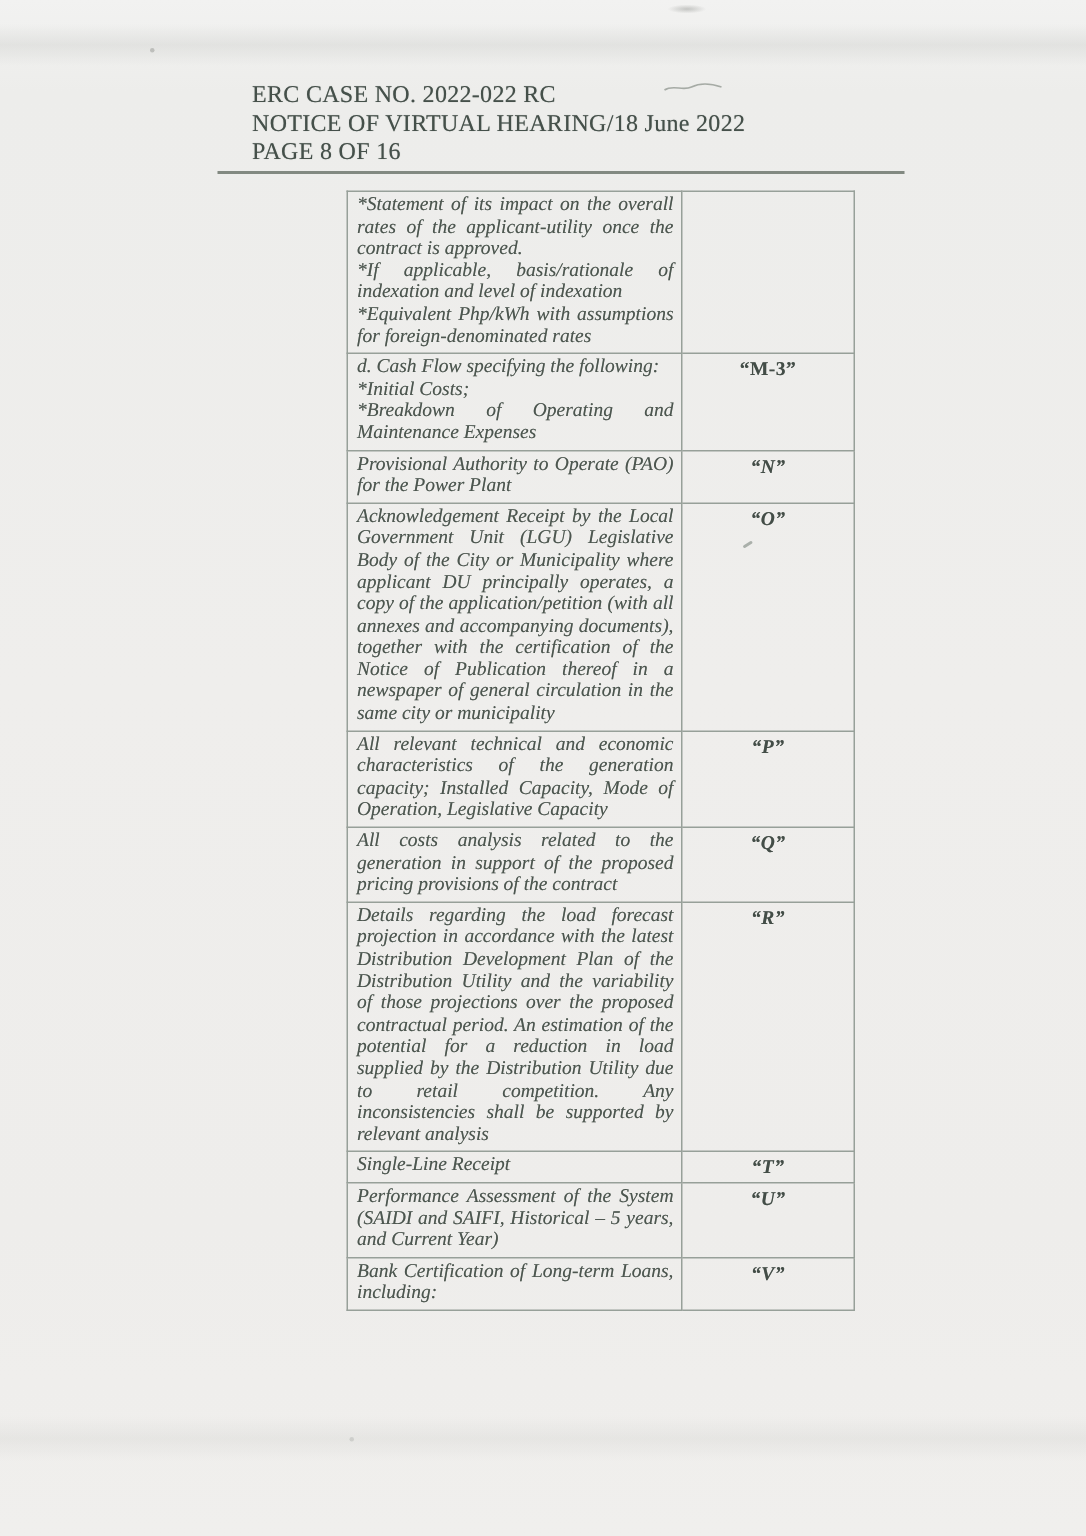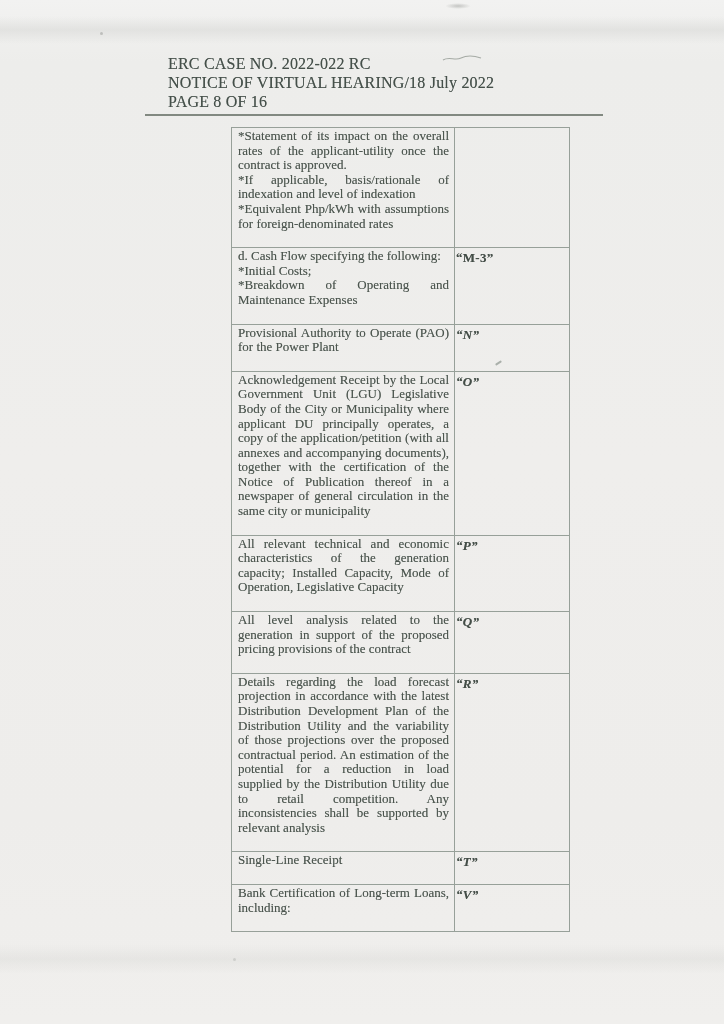--- a/index.html
+++ b/index.html
@@ -65,29 +65,30 @@
     vertical-align: top;
   }
   col.c-desc { width: 223px; }
   col.c-exh  { width: 115px; }
   td.desc {
     font-size: 13px;
     line-height: 14.6px;
     color: #4c564f;
     text-align: justify;
     white-space: pre-line;
-    padding: 1px 5px 16px 6px;
+    padding: 1px 5px 4px 6px;
     text-shadow: 0 0 0.4px rgba(76,86,79,0.5);
+    font-style: italic;
   }
   td.exh {
     font-size: 13px;
     line-height: 15px;
     font-weight: bold;
     color: #434d47;
-    text-align: left;
+    text-align: center;
     padding-top: 2px;
     letter-spacing: 0.3px;
     text-shadow: 0 0 0.4px rgba(67,77,71,0.5);
   }
   td.exh.italic { font-style: italic; }
   
   .smudge-top {
     position: absolute;
     left: 445px; top: 3px;
     width: 26px; height: 6px;
@@ -127,21 +128,21 @@
   <svg class="squiggle" viewBox="0 0 42 12">
     <path d="M2 8 C 8 4, 14 9, 20 6 S 34 4, 40 6" fill="none" stroke="#878f88" stroke-width="1.1" opacity="0.7"></path>
   </svg>
 
   <div class="tick-mark"></div>
   <div class="speck" style="left:100px; top:32px;"></div>
   <div class="speck" style="left:233px; top:958px; opacity:0.6;"></div>
 
   <div class="header">
     <div>ERC CASE NO. 2022-022 RC</div>
-    <div>NOTICE OF VIRTUAL HEARING/18 July 2022</div>
+    <div>NOTICE OF VIRTUAL HEARING/18 June 2022</div>
     <div>PAGE 8 OF 16</div>
   </div>
 
   <div class="header-rule"></div>
 
   <table class="exhibit-table">
     <colgroup>
       <col class="c-desc">
       <col class="c-exh">
     </colgroup>
@@ -169,35 +170,39 @@
       <td class="desc">Acknowledgement Receipt by the Local Government Unit (LGU) Legislative Body of the City or Municipality where applicant DU principally operates, a copy of the application/petition (with all annexes and accompanying documents), together with the certification of the Notice of Publication thereof in a newspaper of general circulation in the same city or municipality</td>
       <td class="exh italic">“O”</td>
     </tr>
 
     <tr>
       <td class="desc">All relevant technical and economic characteristics of the generation capacity; Installed Capacity, Mode of Operation, Legislative Capacity</td>
       <td class="exh italic">“P”</td>
     </tr>
 
     <tr>
-      <td class="desc">All level analysis related to the generation in support of the proposed pricing provisions of the contract</td>
+      <td class="desc">All costs analysis related to the generation in support of the proposed pricing provisions of the contract</td>
       <td class="exh italic">“Q”</td>
     </tr>
 
     <tr>
       <td class="desc">Details regarding the load forecast projection in accordance with the latest Distribution Development Plan of the Distribution Utility and the variability of those projections over the proposed contractual period. An estimation of the potential for a reduction in load supplied by the Distribution Utility due to retail competition. Any inconsistencies shall be supported by relevant analysis</td>
       <td class="exh italic">“R”</td>
     </tr>
 
 
     <tr>
       <td class="desc">Single-Line Receipt</td>
       <td class="exh italic">“T”</td>
     </tr>
 
+    <tr>
+      <td class="desc">Performance Assessment of the System (SAIDI and SAIFI, Historical – 5 years, and Current Year)</td>
+      <td class="exh italic">“U”</td>
+    </tr>
 
     <tr>
       <td class="desc">Bank Certification of Long-term Loans, including:</td>
       <td class="exh italic">“V”</td>
     </tr>
   </tbody>
   </table>
 
 </div>
 

